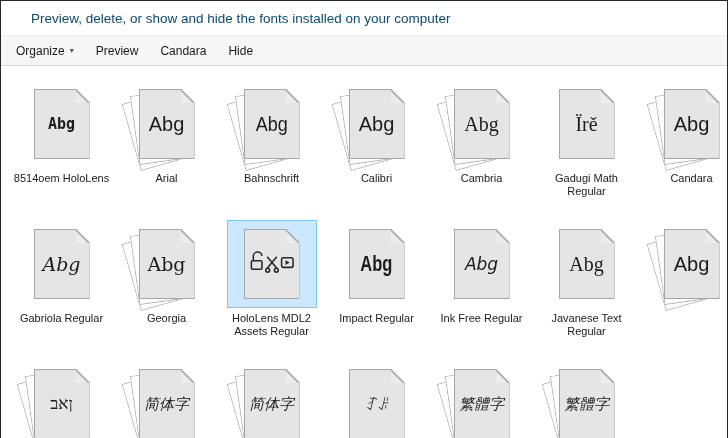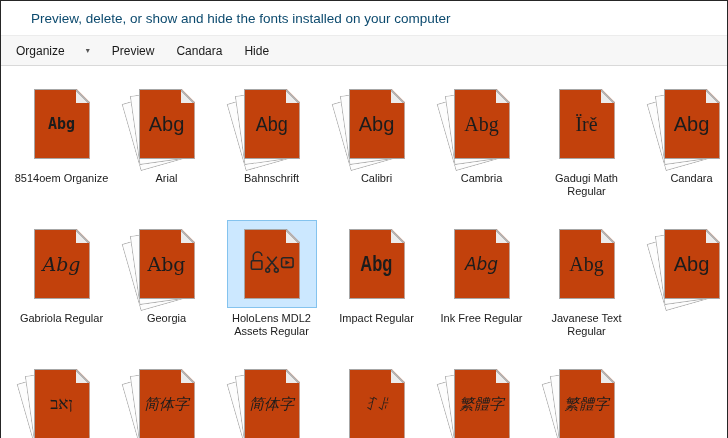--- a/index.html
+++ b/index.html
@@ -7,31 +7,31 @@
     width:728px;height:438px;overflow:hidden;background:#fff;
     font-family:"Liberation Sans",sans-serif;box-sizing:border-box;
     border:1px solid #262626;border-bottom:none;position:relative;
   }
   
   .header{height:34px;display:flex;align-items:center;padding-left:30px;background:#fff;}
   .header .title{color:#0c4a6e;font-size:13.5px;}
   
   .toolbar{height:29px;background:#f7f7f7;border-top:1px solid #ececec;border-bottom:1px solid #d9d9d9;
     display:flex;align-items:center;padding-left:4px;font-size:12px;color:#1a1a1a;}
-  .tb-item{padding:4px 11px;cursor:default;display:flex;align-items:center;gap:21px;}
+  .tb-item{padding:4px 11px;cursor:default;display:flex;align-items:center;gap:5px;}
   .caret{font-size:8px;color:#555;line-height:1;}
   
   .content{padding-top:14px;}
   .grid{display:flex;flex-wrap:wrap;width:735px;padding-left:8px;}
   .font-item{width:105px;display:flex;flex-direction:column;align-items:center;margin-bottom:20px;}
   .icon-wrap{position:relative;width:90px;height:88px;flex:0 0 auto;box-sizing:border-box;}
   .icon-wrap.selected{background:#cce8ff;border:1px solid #84c3ee;}
   .sheet{
     position:absolute;left:50%;top:50%;width:56px;height:70px;margin:-35px 0 0 -28px;
-    background:#c2410c;border:1px solid #a6a6a6;box-sizing:border-box;
+    background:#e5e5e5;border:1px solid #a6a6a6;box-sizing:border-box;
     clip-path:polygon(0 0, calc(100% - 13px) 0, 100% 13px, 100% 100%, 0 100%);
   }
   .sheet::after{
     content:"";position:absolute;top:0;right:0;width:13px;height:13px;
     background:linear-gradient(225deg, rgba(255,255,255,0) 0 45%, #b5b5b5 45% 55%, #ececec 55%);
   }
   .sheet.b1,.sheet.b2{transform-origin:80% 100%;background:#fdfdfd;border-color:#b3b3b3;}
   .sheet.b1{transform:rotate(-8deg);}
   .sheet.b2{transform:rotate(-16deg);}
   .sheet.front{display:flex;align-items:center;justify-content:center;}
@@ -76,21 +76,21 @@
 
 <div class="content">
   <div class="grid">
       <div class="font-item">
     <div class="icon-wrap">
 
       <div class="sheet front">
         <span class="preview pv-pixel">Abg</span>
       </div>
     </div>
-    <div class="label">8514oem Organize</div>
+    <div class="label">8514oem HoloLens</div>
   </div>
       <div class="font-item">
     <div class="icon-wrap">
       <div class="sheet b2"></div>
       <div class="sheet b1"></div>
       <div class="sheet front">
         <span class="preview pv-sans">Abg</span>
       </div>
     </div>
     <div class="label">Arial</div>

